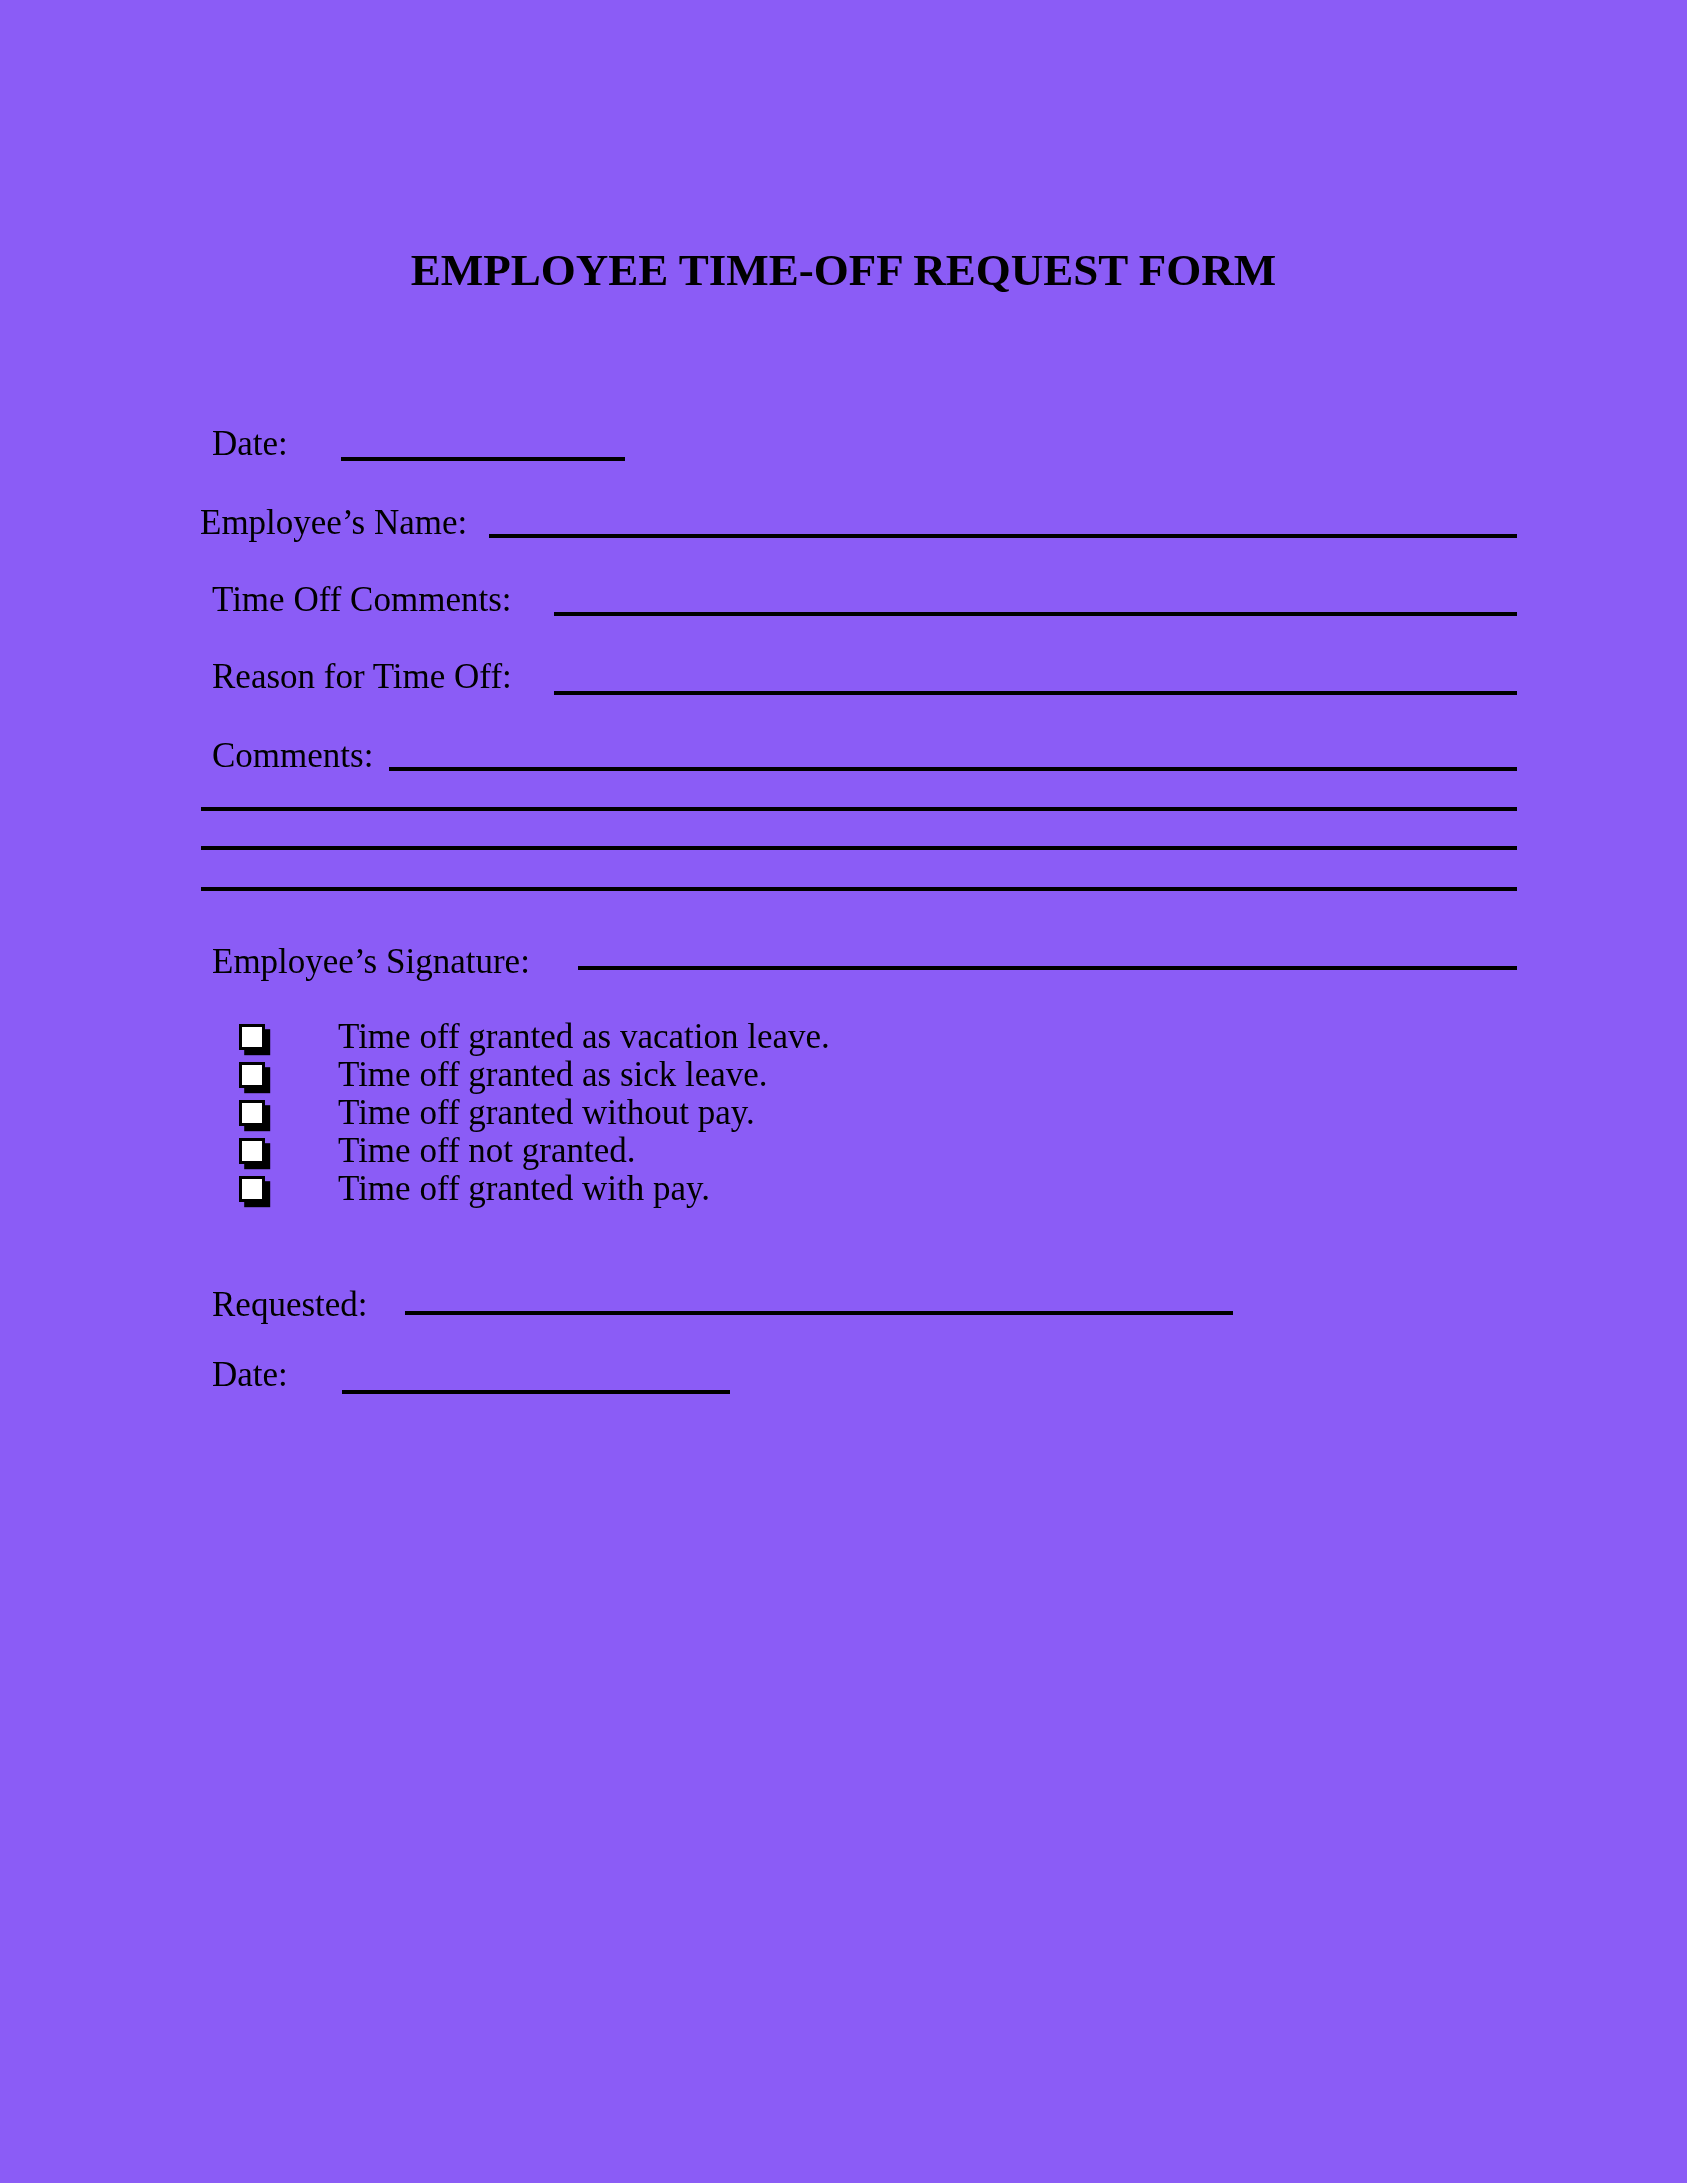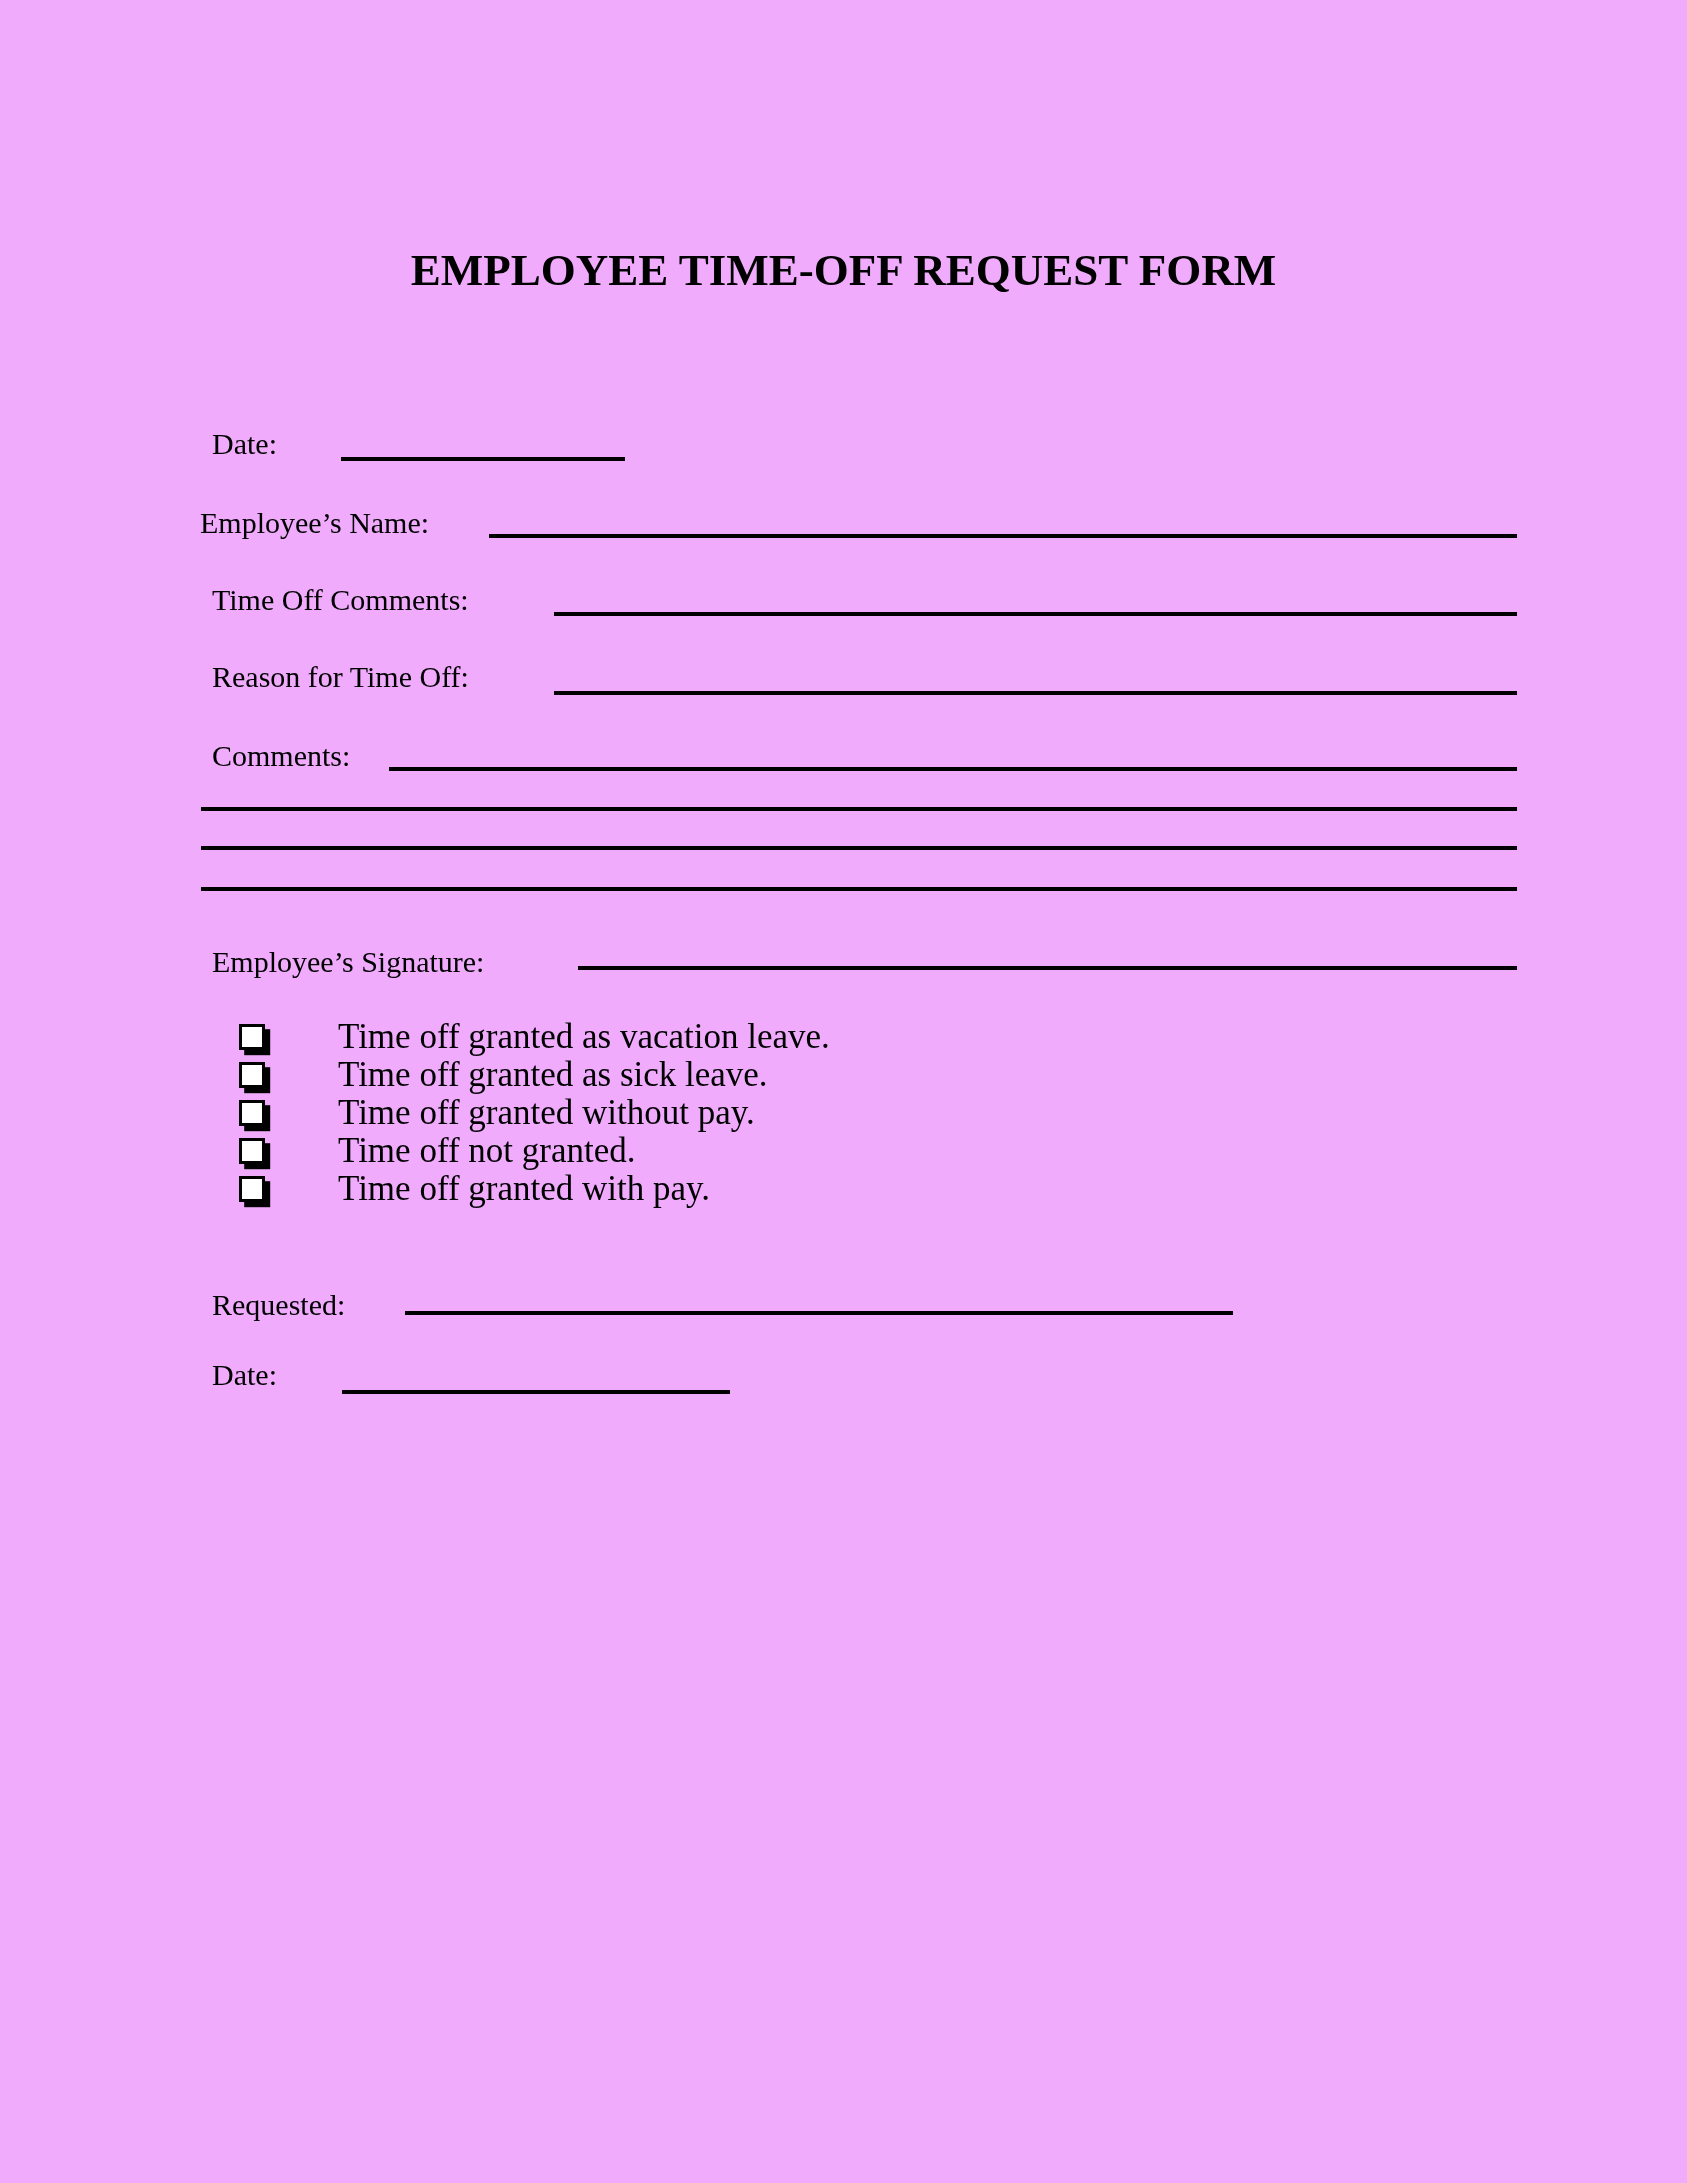--- a/index.html
+++ b/index.html
@@ -4,40 +4,40 @@
 <style>
   html, body {
     margin: 0;
     padding: 0;
     background: #ffffff;
   }
   .page {
     position: relative;
     width: 1687px;
     height: 2184px;
-    background: #f0abfc;
+    background: #8b5cf6;
     color: #000000;
     font-family: "Liberation Serif", "DejaVu Serif", serif;
     overflow: hidden;
   }
   .title {
     position: absolute;
     top: 248px;
     left: 0;
     width: 100%;
     margin: 0;
     text-align: center;
     font-size: 45px;
     font-weight: bold;
     line-height: 1;
     white-space: nowrap;
   }
   .label {
     position: absolute;
-    font-size: 30px;
+    font-size: 35px;
     line-height: 40px;
     white-space: nowrap;
   }
   .rule {
     position: absolute;
     height: 3.5px;
     background: #000000;
   }
   
   #l-date1   { left: 212px; top: 424px; }

